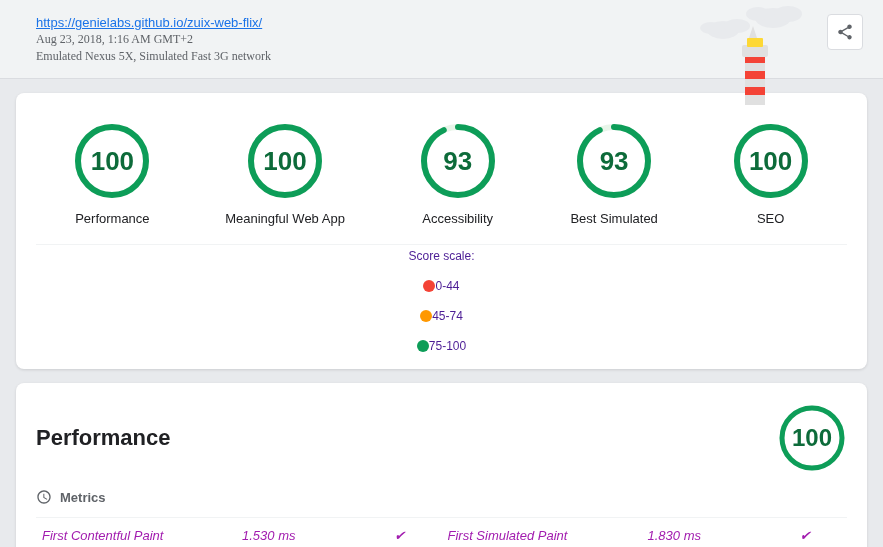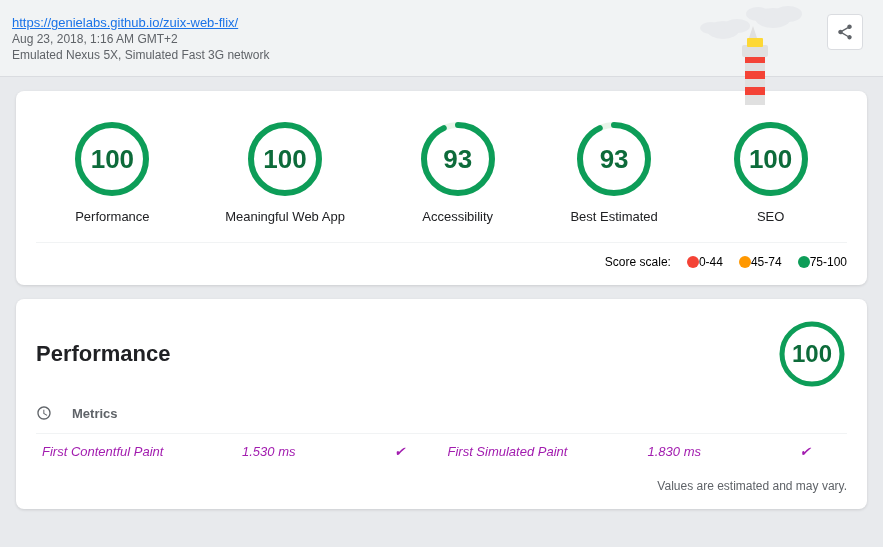--- a/index.html
+++ b/index.html
@@ -6,33 +6,34 @@
     body {
       font-family: Arial, sans-serif;
       background: #e8eaed;
       width: 883px;
       min-height: 547px;
       font-size: 14px;
       color: #202124;
     }
     .top-bar {
       background: #f1f3f4;
-      padding: 14px 20px 14px 12px;
+      padding: 14px 20px 14px 36px;
       position: relative;
       border-bottom: 1px solid #dadce0;
     }
     .top-bar a {
       color: #1a73e8;
       text-decoration: underline;
       font-size: 13px;
     }
     .top-bar .meta {
       font-size: 12px;
       color: #5f6368;
       margin-top: 2px;
+      font-family: Liberation Serif, serif;
     }
     .share-btn {
       position: absolute;
       right: 20px;
       top: 14px;
       background: white;
       border: 1px solid #dadce0;
       border-radius: 4px;
       width: 36px;
       height: 36px;
@@ -91,23 +92,24 @@
       font-size: 13px;
       color: #202124;
       text-align: center;
     }
     .score-scale {
       display: flex;
       justify-content: flex-end;
       align-items: center;
       gap: 16px;
       font-size: 12px;
-      color: #000000;
-      padding-top: 12px;
+      color: #4c1d95;
+      padding-top: 4px;
       border-top: 1px solid #f1f3f4;
+      flex-direction: column;
     }
     .scale-item {
       display: flex;
       align-items: center;
     }
     .dot {
       width: 12px;
       height: 12px;
       border-radius: 50%;
       display: inline-block;
@@ -138,21 +140,21 @@
       align-items: center;
       justify-content: center;
       font-size: 24px;
       font-weight: bold;
       color: #0d6b3a;
       position: relative;
     }
     .metrics-header {
       display: flex;
       align-items: center;
-      gap: 20px;
+      gap: 8px;
       margin-bottom: 12px;
       color: #5f6368;
       font-size: 13px;
       font-weight: 600;
     }
     .metrics-table {
       width: 100%;
       border-collapse: collapse;
     }
     .metrics-table tr {
@@ -263,21 +265,21 @@
     </div>
 
     <div class="score-item">
       <div class="score-circle">
         <svg width="80" height="80" viewBox="0 0 80 80">
           <circle cx="40" cy="40" r="34" fill="none" stroke="#e8f5e9" stroke-width="6"></circle>
           <circle cx="40" cy="40" r="34" fill="none" stroke="#0d9d58" stroke-width="6" stroke-dasharray="198.6 15" stroke-linecap="round" transform="rotate(-90 40 40)"></circle>
         </svg>
         <span class="score-num">93</span>
       </div>
-      <span class="score-label">Best Estimated</span>
+      <span class="score-label">Best Simulated</span>
     </div>
 
     <div class="score-item">
       <div class="score-circle">
         <svg width="80" height="80" viewBox="0 0 80 80">
           <circle cx="40" cy="40" r="34" fill="none" stroke="#e8f5e9" stroke-width="6"></circle>
           <circle cx="40" cy="40" r="34" fill="none" stroke="#0d9d58" stroke-width="6" stroke-dasharray="213.6 0" stroke-linecap="round" transform="rotate(-90 40 40)"></circle>
         </svg>
         <span class="score-num">100</span>
       </div>

